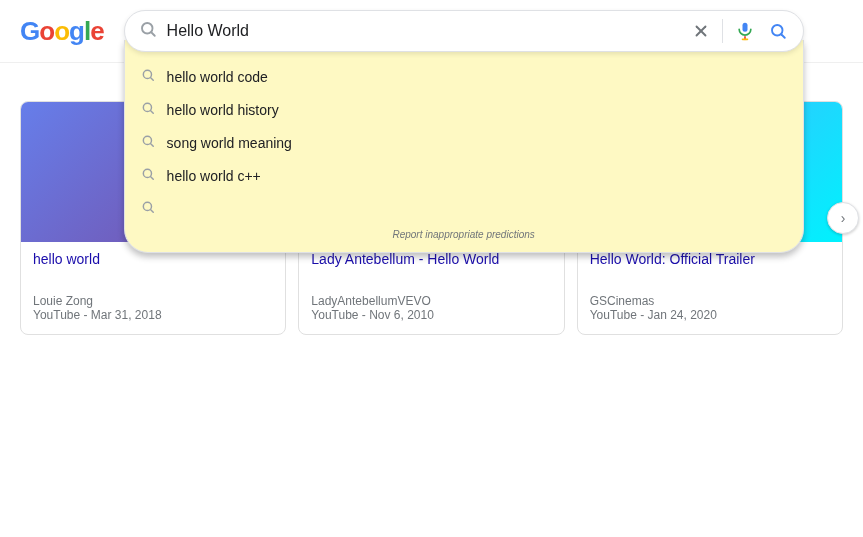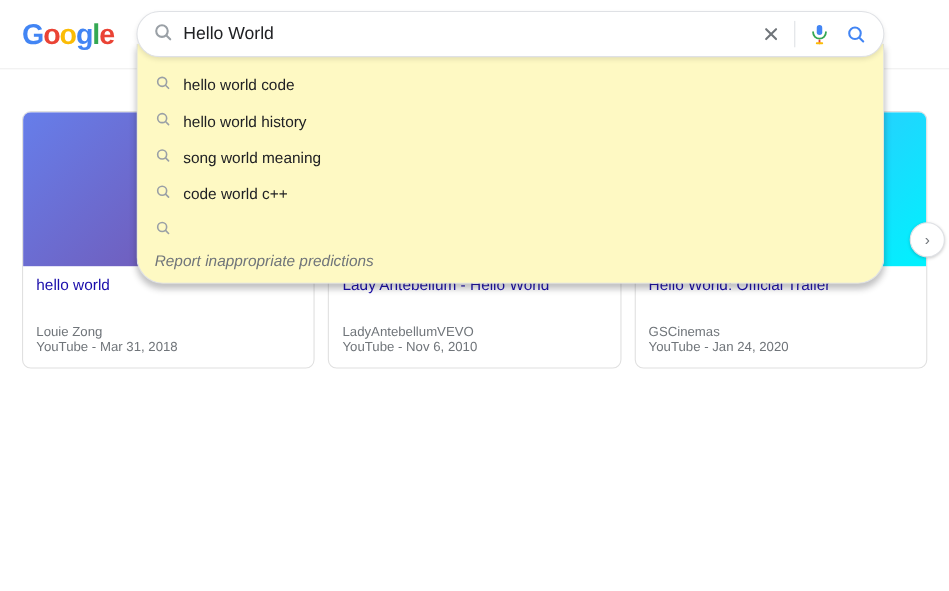--- a/index.html
+++ b/index.html
@@ -143,23 +143,23 @@
       flex-shrink: 0;
     }
 
     .autocomplete-text {
       font-size: 14px;
       color: #202124;
       font-weight: 500;
     }
 
     .report-link {
-      text-align: left;
+      text-align: center;
       padding: 4px 16px 8px;
-      font-size: 14px;
+      font-size: 10px;
       color: #70757a;
       font-style: italic;
     }
 
     
     .main-content {
       padding: 20px 20px 0 20px;
       margin-top: 10px;
     }
 
@@ -330,21 +330,21 @@
         </span>
         <span class="autocomplete-text">song world meaning</span>
       </div>
       <div class="autocomplete-item">
         <span class="autocomplete-search-icon">
           <svg width="14" height="14" viewBox="0 0 24 24" fill="none" stroke="#9aa0a6" stroke-width="2.5" stroke-linecap="round" stroke-linejoin="round">
             <circle cx="11" cy="11" r="7"></circle>
               <line x1="21" y1="21" x2="16.65" y2="16.65"></line>
           </svg>
         </span>
-        <span class="autocomplete-text">code world c++</span>
+        <span class="autocomplete-text">hello world c++</span>
       </div>
       <div class="autocomplete-item">
         <span class="autocomplete-search-icon">
           <svg width="14" height="14" viewBox="0 0 24 24" fill="none" stroke="#9aa0a6" stroke-width="2.5" stroke-linecap="round" stroke-linejoin="round">
             <circle cx="11" cy="11" r="7"></circle>
               <line x1="21" y1="21" x2="16.65" y2="16.65"></line>
           </svg>
         </span>
       </div>
 

